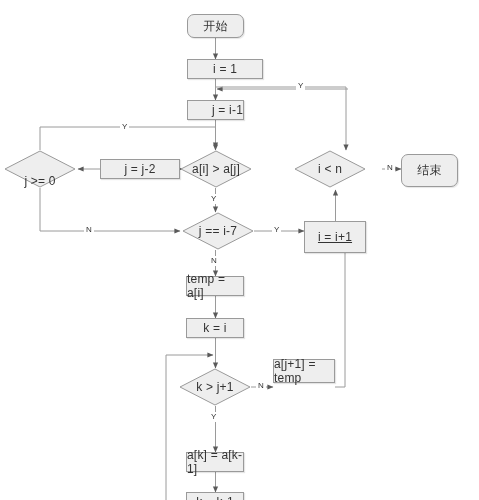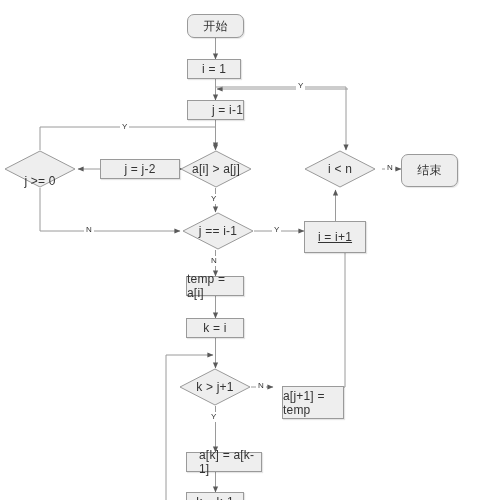--- a/index.html
+++ b/index.html
@@ -129,21 +129,21 @@
     </g>
     <g fill="none" stroke="#9a9a9a" stroke-width="1">
       <path d="M215.5,87 L346,87"></path>
     </g>
   </svg>
 
   <div class="node node-terminal" style="left:187px; top:14px; width:57px; height:24px;">
     <span>开始</span>
   </div>
 
-  <div class="node node-process" style="left:187px; top:59px; width:54px; height:20px;">
+  <div class="node node-process" style="left:187px; top:59px; width:76px; height:20px;">
     <span>i = 1</span>
   </div>
 
   <div class="node node-process" style="left:187px; top:100px; width:57px; height:20px;justify-content:flex-end;">
     <span>j = i-1</span>
   </div>
 
   <div class="node node-decision" style="left:180px; top:150px; width:72px; height:38px;text-align:center;">
     <svg class="dia-svg" viewBox="0 0 72 38" preserveAspectRatio="none">
       <polygon points="36,1 71,19 36,37 1,19" fill="#eeeeee" stroke="#9a9a9a" stroke-width="1"></polygon>
@@ -159,51 +159,51 @@
     <svg class="dia-svg" viewBox="0 0 72 38" preserveAspectRatio="none">
       <polygon points="36,1 71,19 36,37 1,19" fill="#eeeeee" stroke="#9a9a9a" stroke-width="1"></polygon>
     </svg>
     <span class="dia-label">j &gt;= 0</span>
   </div>
 
   <div class="node node-decision" style="left:182px; top:212px; width:72px; height:38px;">
     <svg class="dia-svg" viewBox="0 0 72 38" preserveAspectRatio="none">
       <polygon points="36,1 71,19 36,37 1,19" fill="#eeeeee" stroke="#9a9a9a" stroke-width="1"></polygon>
     </svg>
-    <span class="dia-label">j == i-1</span>
+    <span class="dia-label">j == i-7</span>
   </div>
 
   <div class="node node-process" style="left:186px; top:318px; width:58px; height:20px;">
     <span>k = i</span>
   </div>
 
   <div class="node node-process" style="left:186px; top:276px; width:58px; height:20px;">
     <span>temp = a[i]</span>
   </div>
 
   <div class="node node-decision" style="left:179px; top:368px; width:72px; height:38px;">
     <svg class="dia-svg" viewBox="0 0 72 38" preserveAspectRatio="none">
       <polygon points="36,1 71,19 36,37 1,19" fill="#eeeeee" stroke="#9a9a9a" stroke-width="1"></polygon>
     </svg>
     <span class="dia-label">k &gt; j+1</span>
   </div>
 
-  <div class="node node-process" style="left:273px; top:386px; width:62px; height:33px;margin-left:9px;">
+  <div class="node node-process" style="left:273px; top:359px; width:62px; height:24px;">
     <span>a[j+1] = temp</span>
   </div>
 
-  <div class="node node-process" style="left:186px; top:452px; width:76px; height:20px;padding-left:12px;">
+  <div class="node node-process" style="left:186px; top:452px; width:58px; height:20px;">
     <span>a[k] = a[k-1]</span>
   </div>
 
   <div class="node node-process" style="left:186px; top:492px; width:58px; height:20px;">
     <span>k = k-1</span>
   </div>
 
-  <div class="node node-decision" style="left:304px; top:150px; width:72px; height:38px;">
+  <div class="node node-decision" style="left:294px; top:150px; width:72px; height:38px;">
     <svg class="dia-svg" viewBox="0 0 72 38" preserveAspectRatio="none">
       <polygon points="36,1 71,19 36,37 1,19" fill="#eeeeee" stroke="#9a9a9a" stroke-width="1"></polygon>
     </svg>
     <span class="dia-label">i &lt; n</span>
   </div>
 
   <div class="node node-process" style="left:304px; top:221px; width:62px; height:32px;text-decoration:underline;">
     <span>i = i+1</span>
   </div>
 

